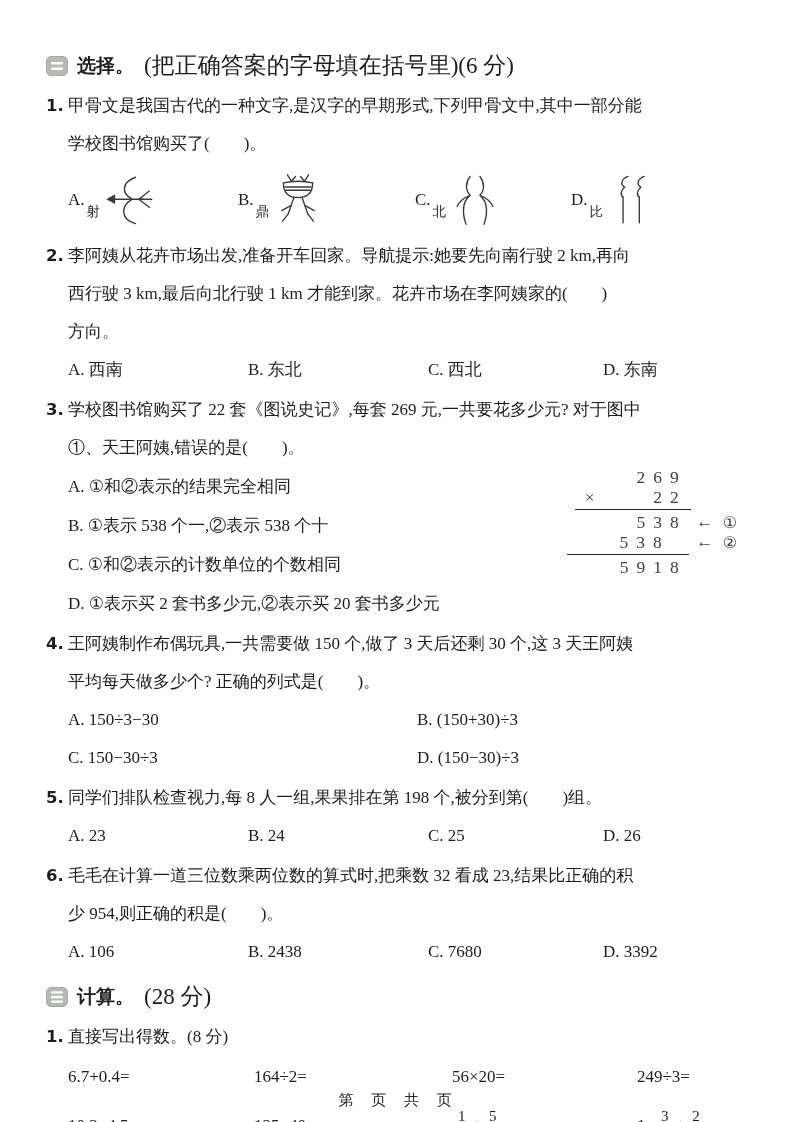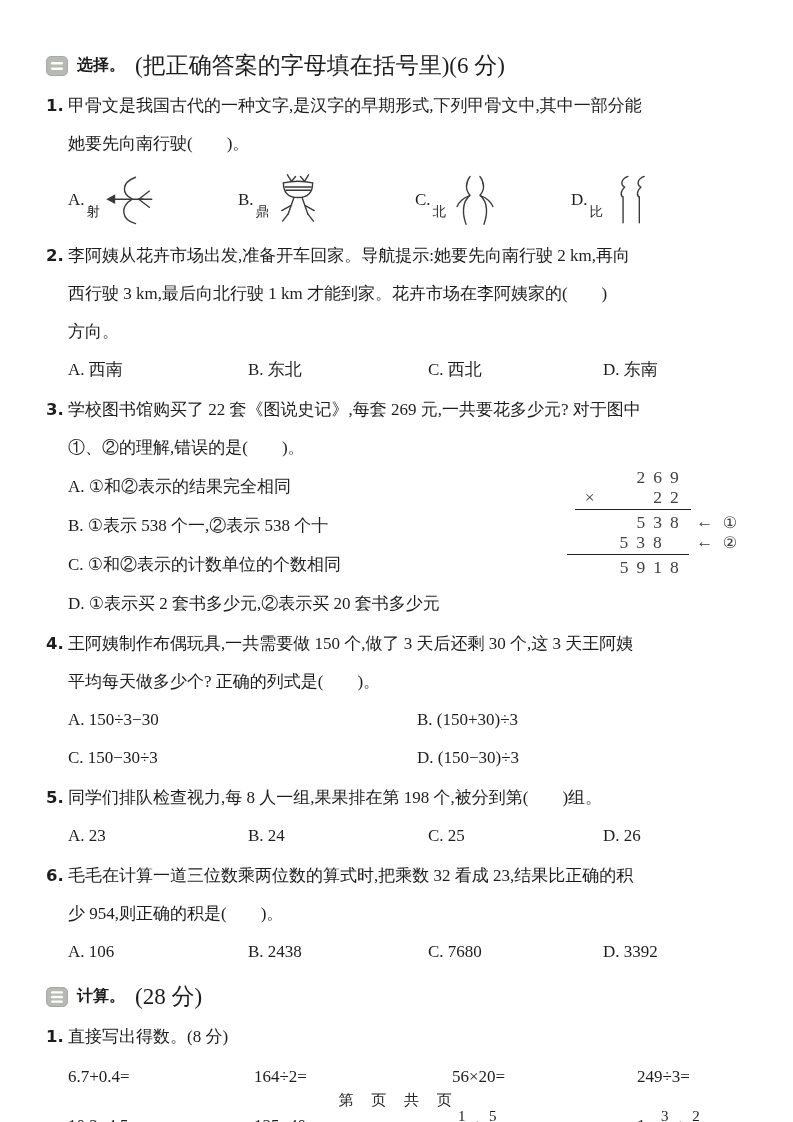--- a/index.html
+++ b/index.html
@@ -11,21 +11,21 @@
     background:#fff;
     color:#1d1d1d;
     font-family:"Liberation Serif","DejaVu Serif",serif;
     font-size:17px;
     padding:46px 40px 0 46px;
     overflow:hidden;
   }
   
   .sec-header { display:flex; align-items:center; gap:9px; margin:4px 0 6px 0; }
   .badge { flex:none; display:block; }
-  .sec-title { font-family:Liberation Serif, serif; font-weight:700; font-size:16px; }
+  .sec-title { font-family:Liberation Serif, serif; font-weight:700; font-size:19px; }
   .sec-note { font-size:23px; margin-left:1px; }
 
   
   .q { position:relative; padding-left:22px; margin-bottom:2px; }
   .qnum {
     position:absolute; left:0; top:0;
     font-family:"DejaVu Sans","Liberation Sans",sans-serif;
     font-weight:700; font-size:16.5px; line-height:38px;
   }
   .ln { line-height:38px; white-space:nowrap; }
@@ -76,21 +76,21 @@
       <rect x="5" y="6" width="12" height="2.6" rx="1.3" fill="#ffffff"></rect>
       <rect x="5" y="11.4" width="12" height="2.6" rx="1.3" fill="#ffffff"></rect>
     </svg>
     <span class="sec-title">选择。</span>
     <span class="sec-note">(把正确答案的字母填在括号里)(6 分)</span>
   </div>
 
   <div class="q">
     <span class="qnum">1.</span>
     <div class="ln">甲骨文是我国古代的一种文字,是汉字的早期形式,下列甲骨文中,其中一部分能</div>
-    <div class="ln">她要先向南行驶(　　)。</div>
+    <div class="ln">学校图书馆购买了(　　)。</div>
     <div class="glyphrow">
       <div class="gopt">
         <span>A.</span>
         <span class="gchar">射</span>
         <svg class="glyph" viewBox="0 0 64 68">
           <path d="M40,6 C22,13 23,26 36,33 C21,42 22,58 40,63"></path>
           <line x1="8" y1="33" x2="50" y2="33"></line>
           <polygon points="4,33 15,27 15,39"></polygon>
           <path d="M44,33 L57,23"></path>
           <path d="M46,33 L60,33"></path>
@@ -147,21 +147,21 @@
       <span>A. 西南</span>
       <span>B. 东北</span>
       <span>C. 西北</span>
       <span>D. 东南</span>
     </div>
   </div>
 
   <div class="q">
     <span class="qnum">3.</span>
     <div class="ln">学校图书馆购买了 22 套《图说史记》,每套 269 元,一共要花多少元? 对于图中</div>
-    <div class="ln">①、②的理解,错误的是(　　)。</div>
+    <div class="ln">①、天王阿姨,错误的是(　　)。</div>
     <div class="ln" style="line-height:39px;">A. ①和②表示的结果完全相同</div>
     <div class="ln" style="line-height:39px;">B. ①表示 538 个一,②表示 538 个十</div>
     <div class="ln" style="line-height:39px;">C. ①和②表示的计数单位的个数相同</div>
     <div class="ln" style="line-height:39px;">D. ①表示买 2 套书多少元,②表示买 20 套书多少元</div>
 
     <div class="mult">
       <div class="mrow r1">
           <span class="mnum">269</span>
         </div>
       <div class="mrow r2">

